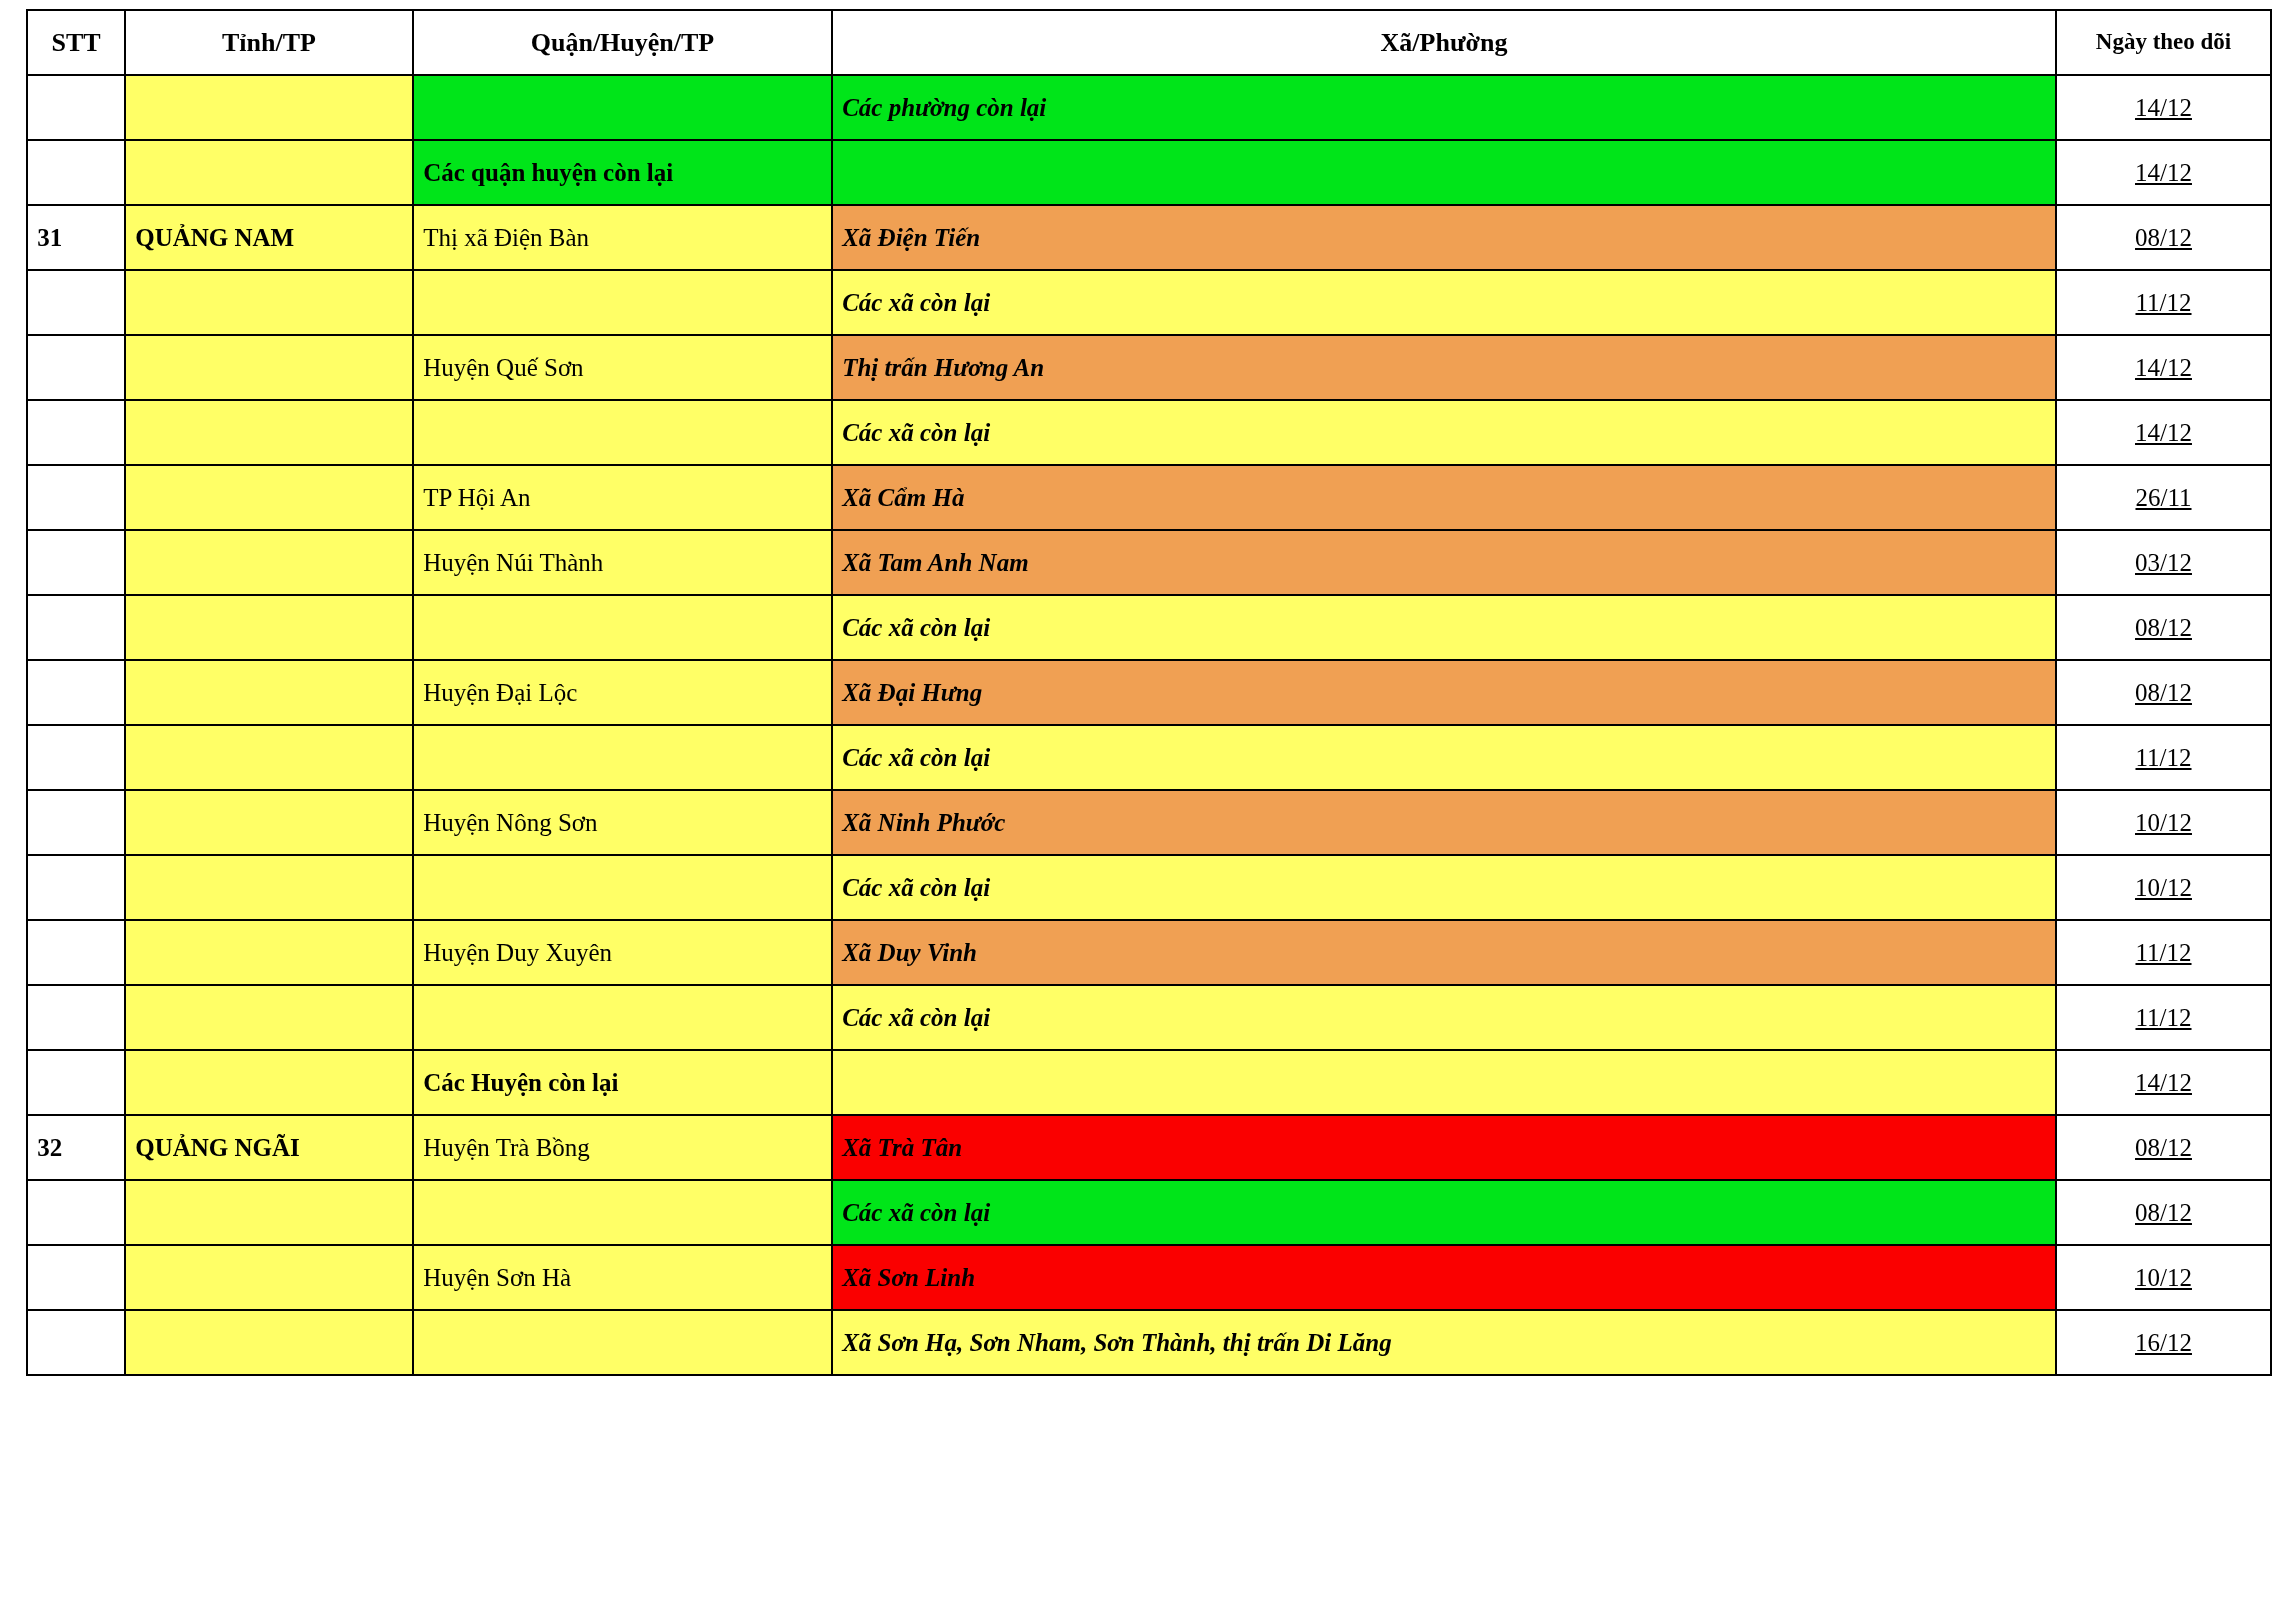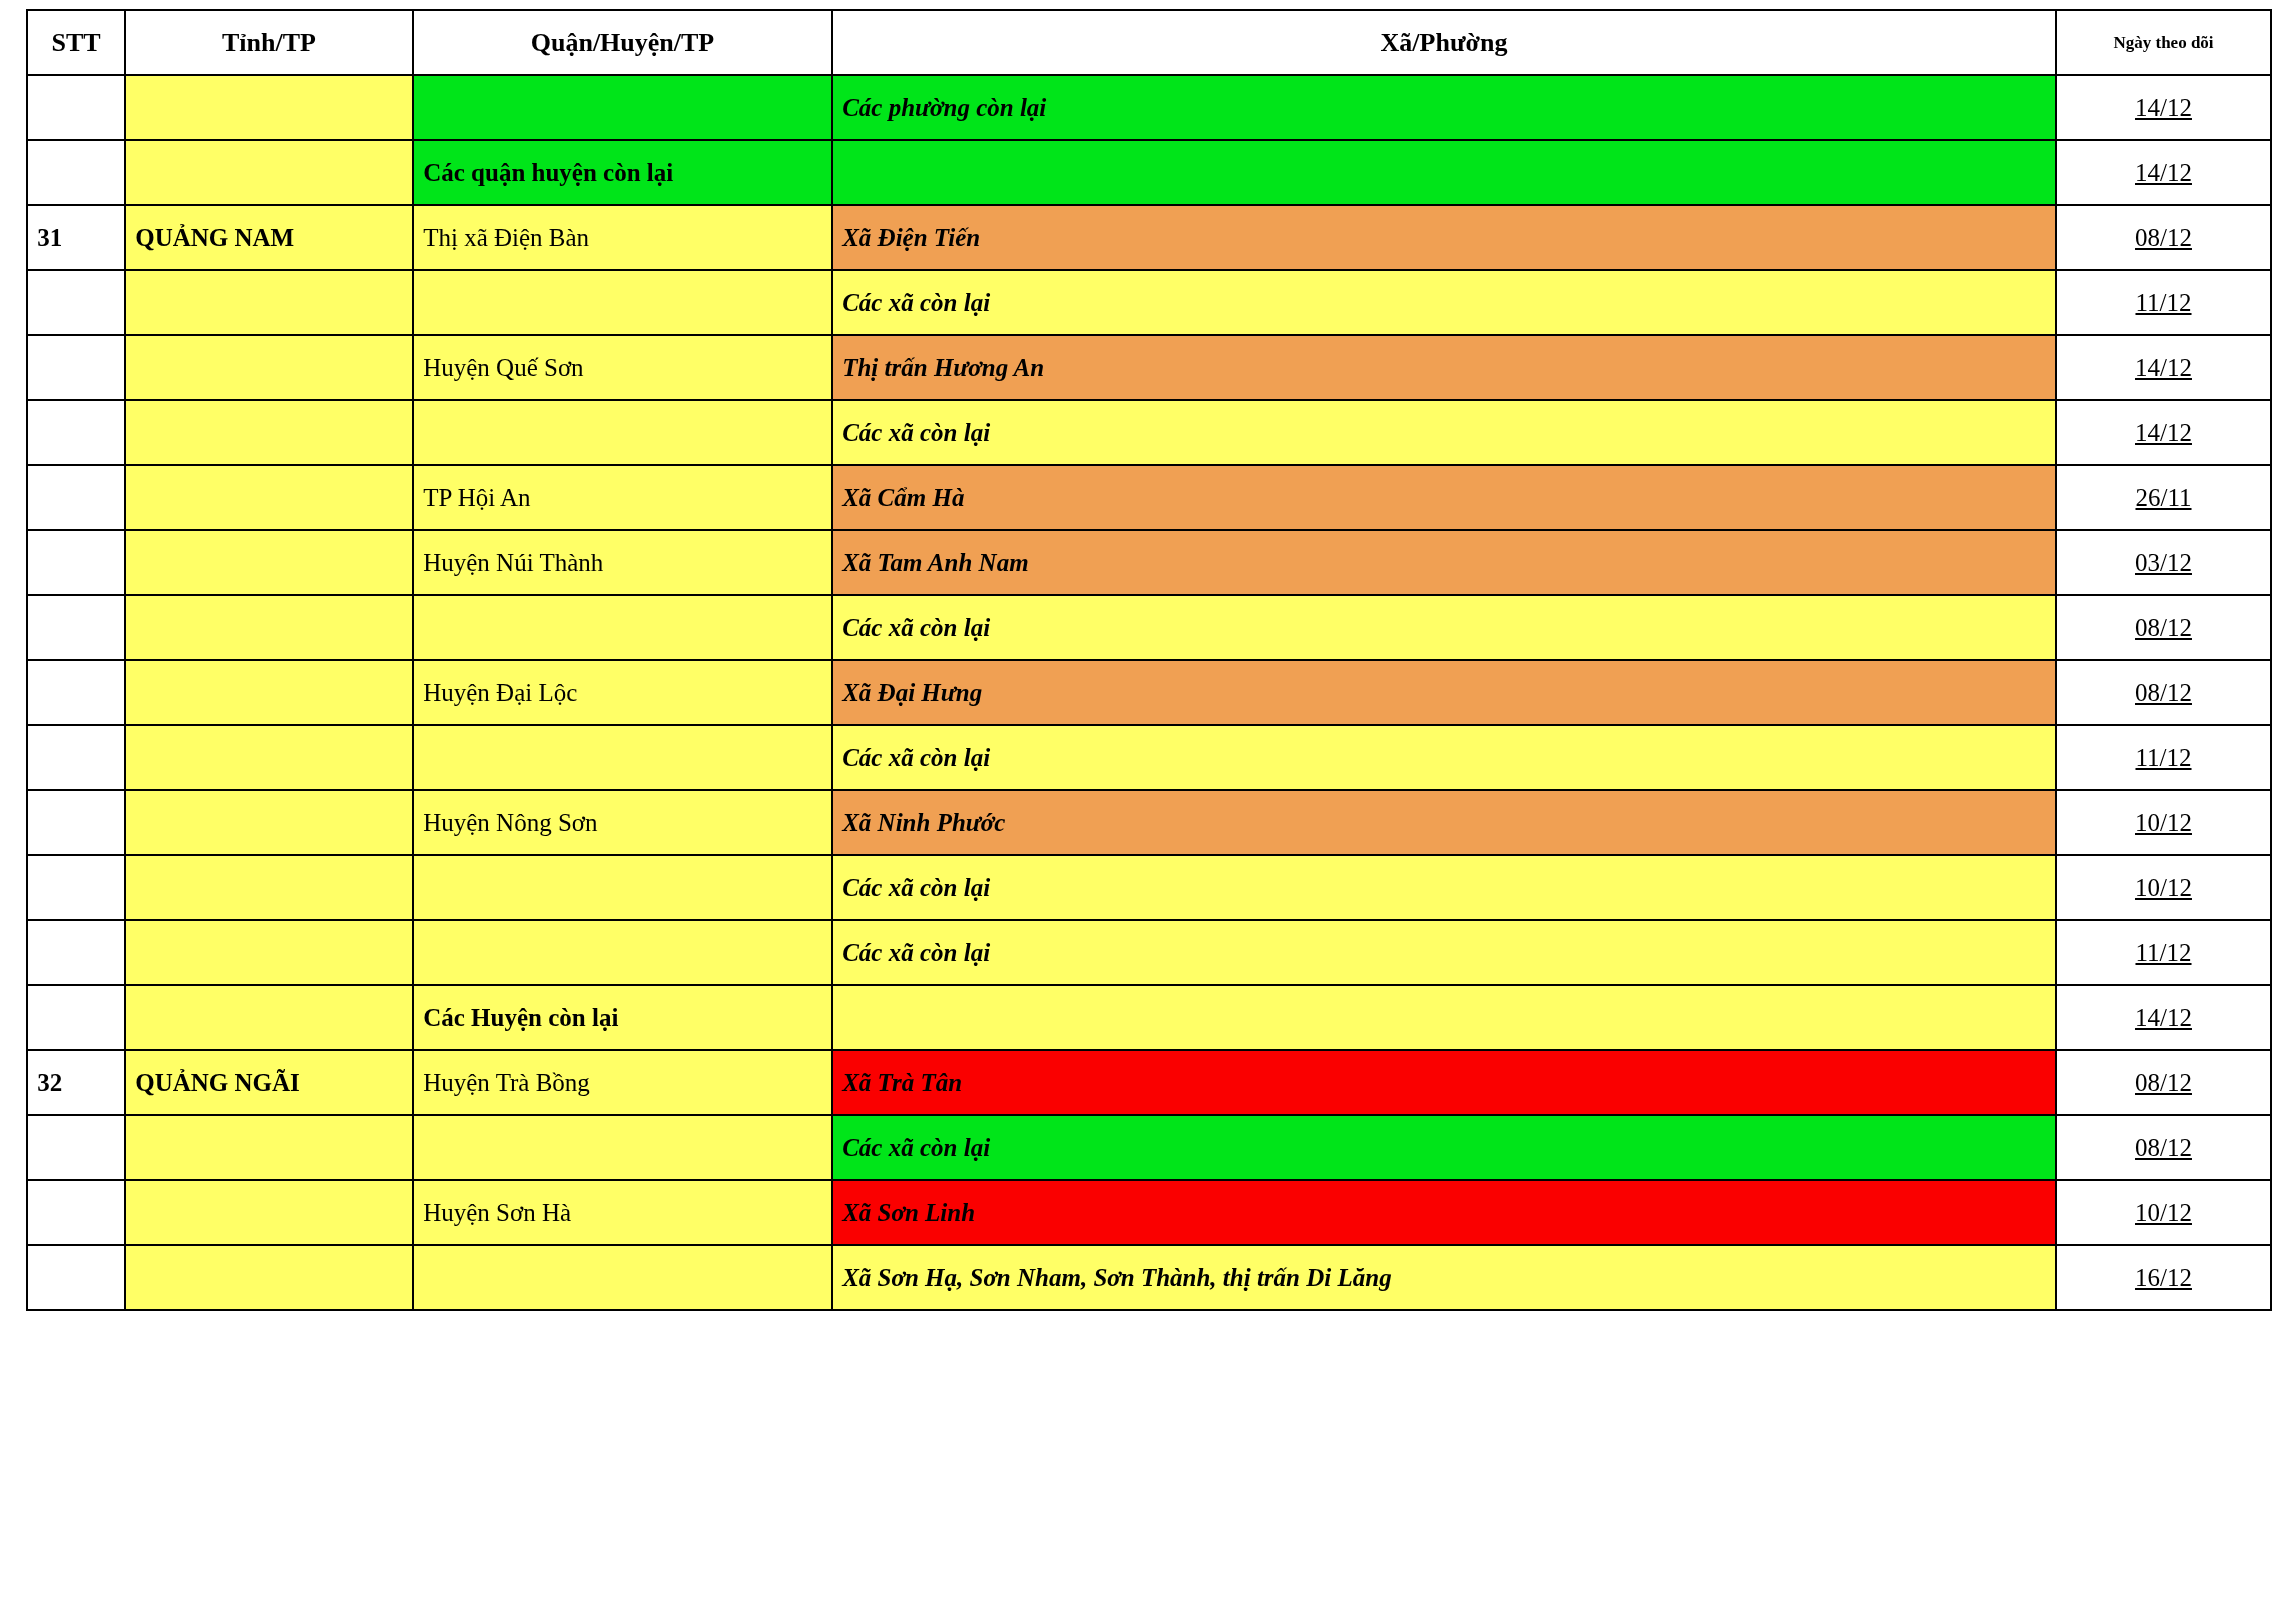--- a/index.html
+++ b/index.html
@@ -43,21 +43,21 @@
   thead th {
     text-align: center;
     font-weight: bold;
     font-size: 26px;
     height: 98px;
     background: #ffffff;
     line-height: 1.15;
     white-space: normal;
   }
   thead th.hdr-ngay {
-    font-size: 17px;
+    font-size: 23px;
     margin-top: 20px;
   }
   td.col-stt {
     text-align: left;
     font-weight: bold;
     background: #ffffff;
     margin-left: 32px;
   }
   td.col-tinh {
     font-weight: bold;
@@ -198,20 +198,27 @@
         <tr>
           <td class="col-stt"></td>
           <td class="col-tinh"></td>
           <td class="col-quan lvl-yellow"></td>
           <td class="col-xa lvl-yellow">Các xã còn lại</td>
           <td class="col-ngay">10/12</td>
         </tr>
         <tr>
           <td class="col-stt"></td>
           <td class="col-tinh"></td>
+          <td class="col-quan lvl-yellow">Huyện Duy Xuyên</td>
+          <td class="col-xa lvl-orange">Xã Duy Vinh</td>
+          <td class="col-ngay">11/12</td>
+        </tr>
+        <tr>
+          <td class="col-stt"></td>
+          <td class="col-tinh"></td>
           <td class="col-quan lvl-yellow"></td>
           <td class="col-xa lvl-yellow">Các xã còn lại</td>
           <td class="col-ngay">11/12</td>
         </tr>
         <tr>
           <td class="col-stt"></td>
           <td class="col-tinh"></td>
           <td class="col-quan lvl-yellow bold-quan">Các Huyện còn lại</td>
           <td class="col-xa lvl-yellow"></td>
           <td class="col-ngay">14/12</td>

